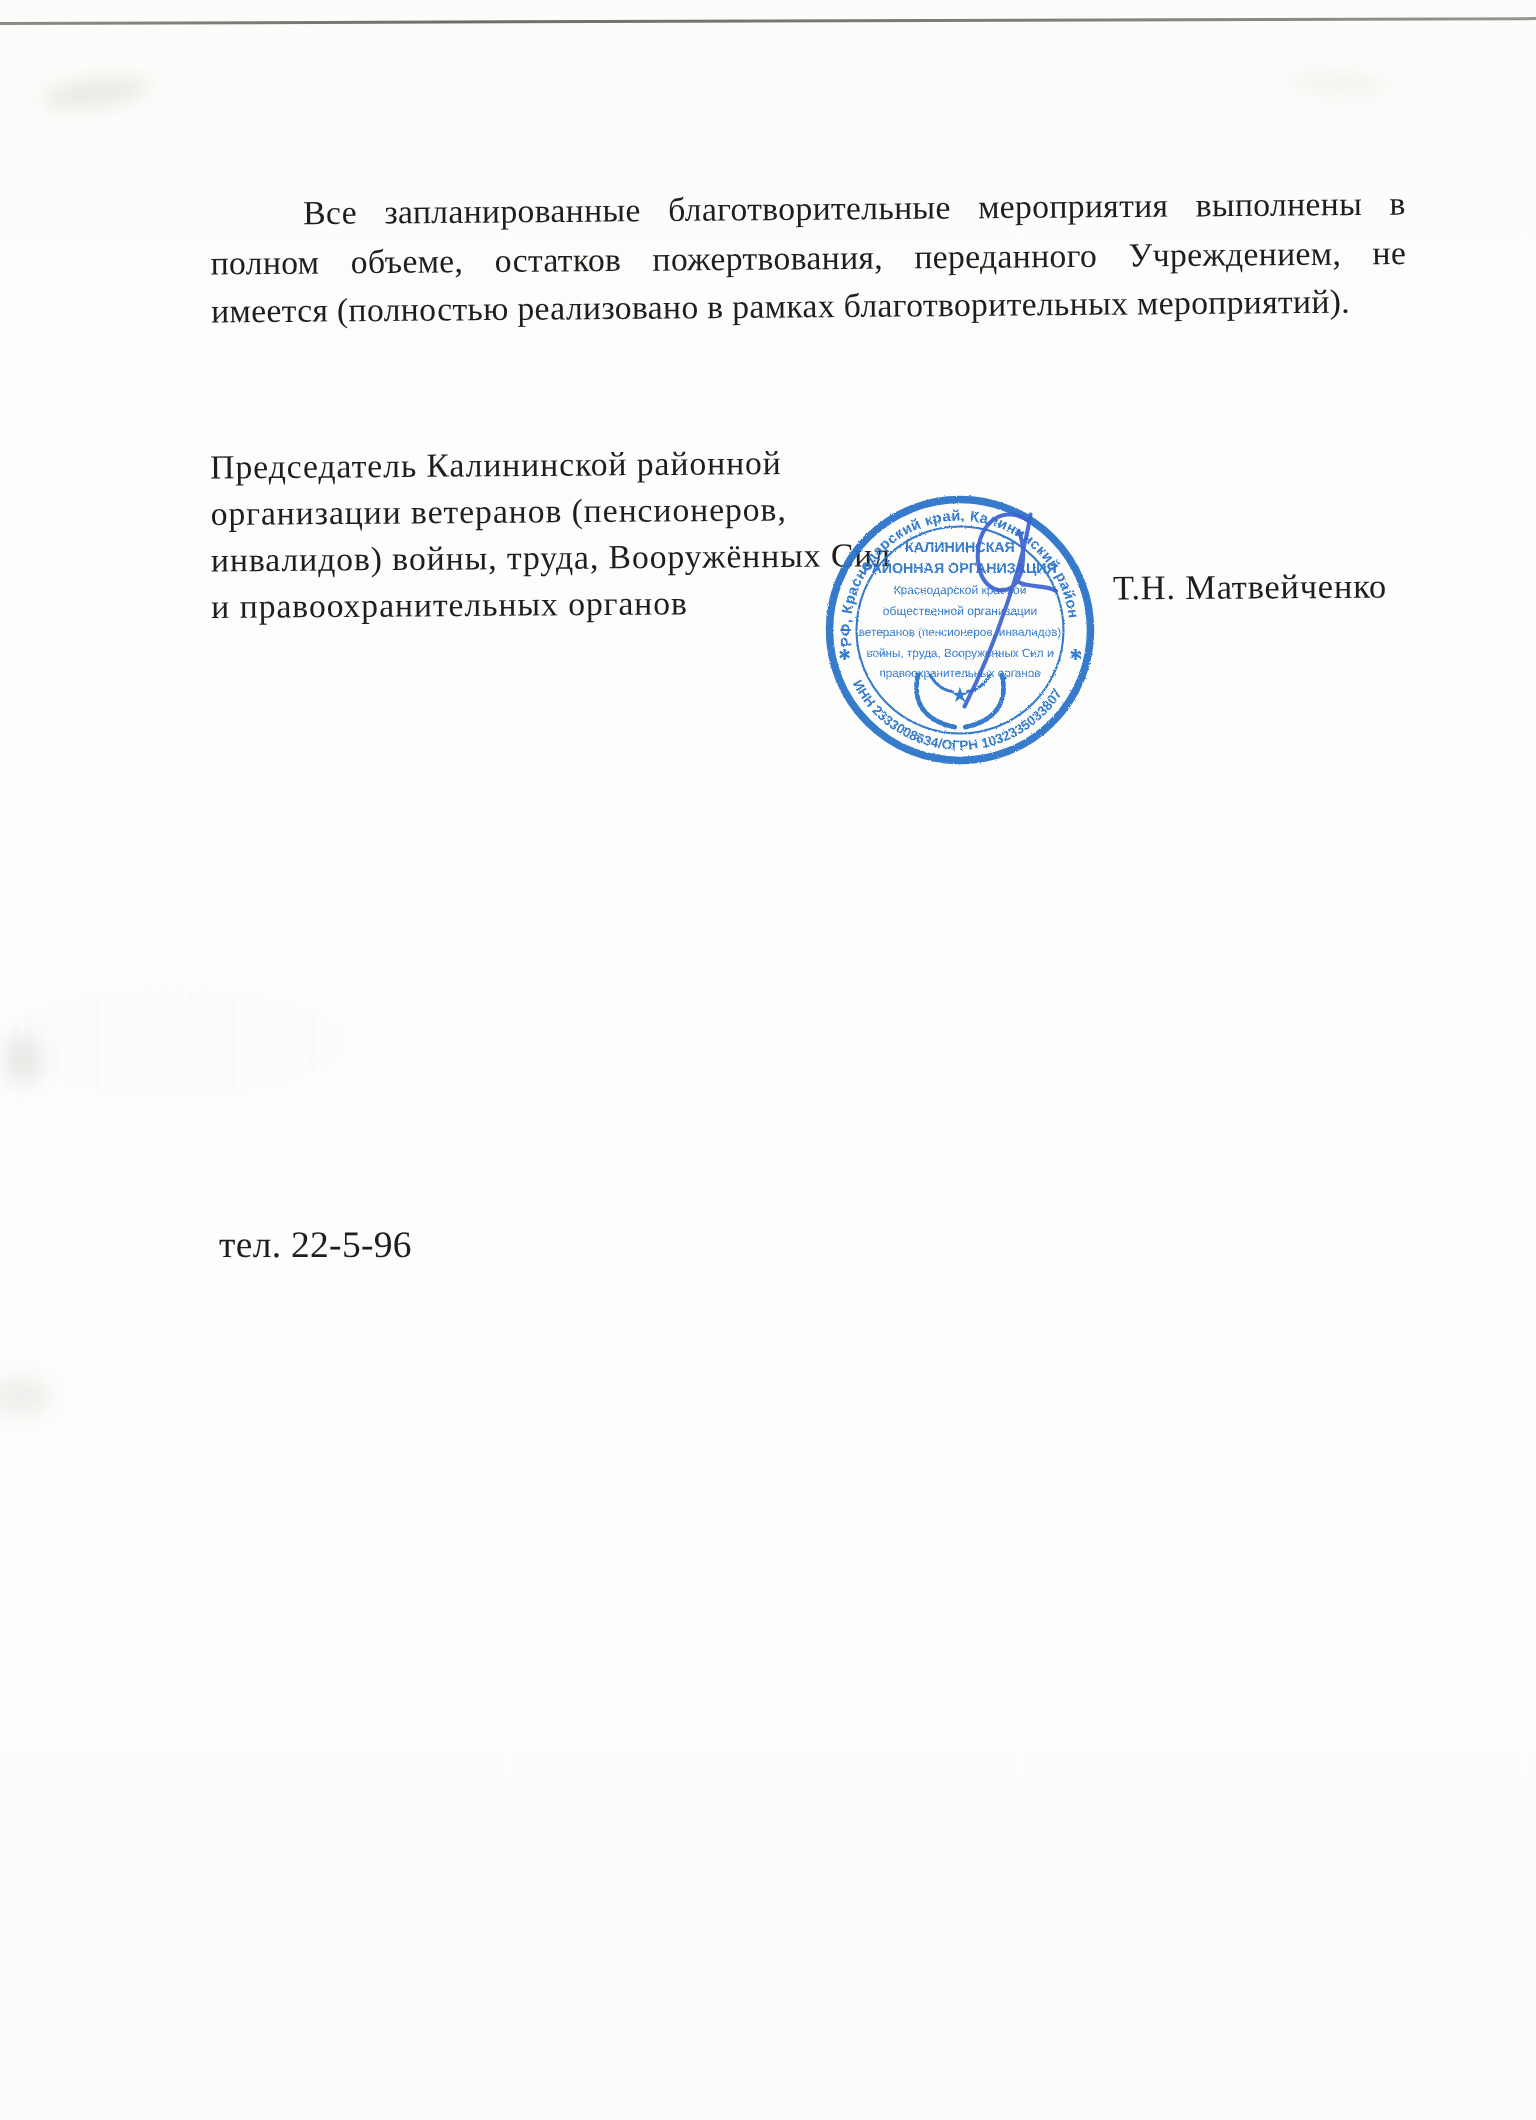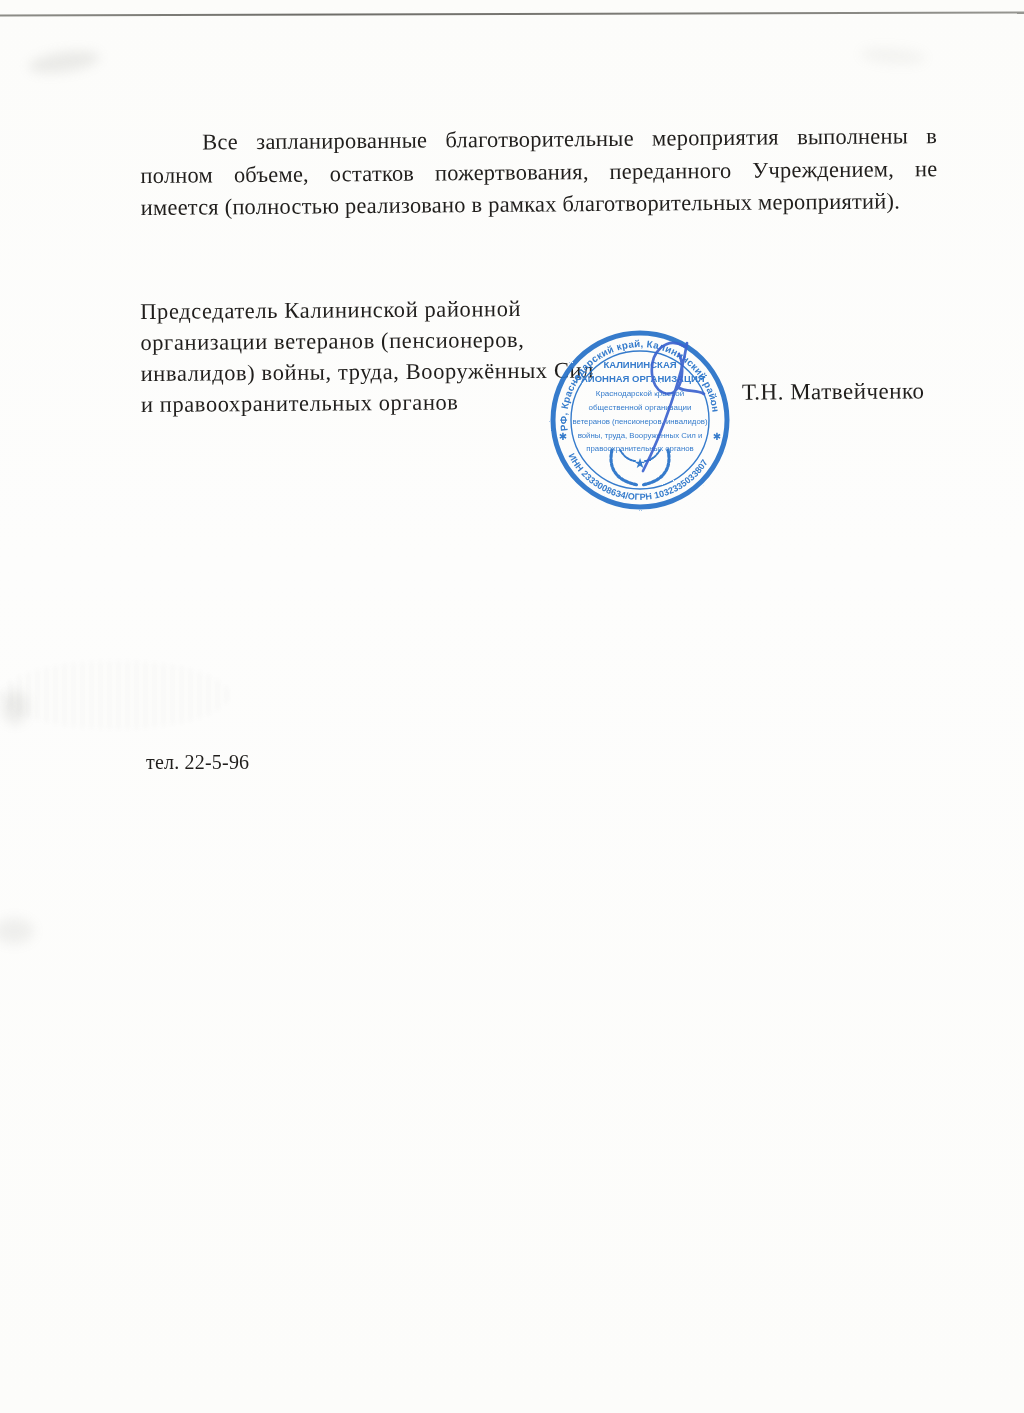--- a/index.html
+++ b/index.html
@@ -45,22 +45,22 @@
     transform: rotate(-0.45deg); transform-origin: left top;
     z-index: 1;
   }
   .signer-name {
     position: absolute; left: 742px; top: 379px;
     font-size: 23px; letter-spacing: 0.5px;
     transform: rotate(-0.4deg);
     z-index: 1;
   }
   .phone {
-    position: absolute; left: 146px; top: 751px;
-    font-size: 20px; letter-spacing: 0.2px;
+    position: absolute; left: 146px; top: 817px;
+    font-size: 25px; letter-spacing: 0.2px;
   }
 
   
   .stamp-wrap { position: absolute; left: 548px; top: 328px; width: 184px; height: 184px; z-index: 2; }
   .stamp-wrap svg { display: block; }
   .sig-wrap { position: absolute; left: 600px; top: 330px; width: 120px; height: 150px; z-index: 3; }
 </style>
 </head>
 <body>
 

